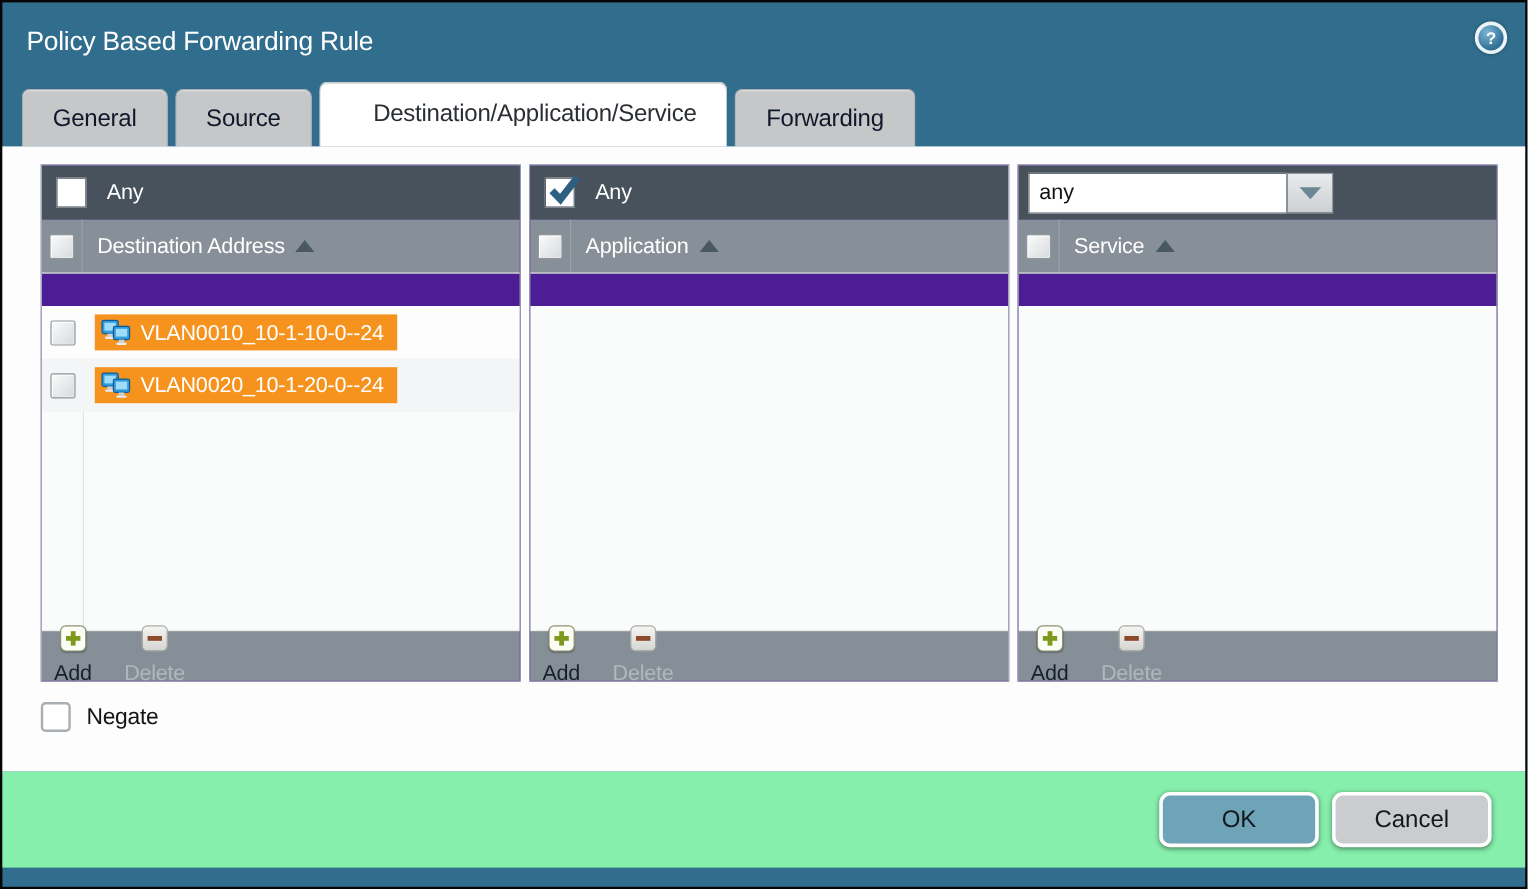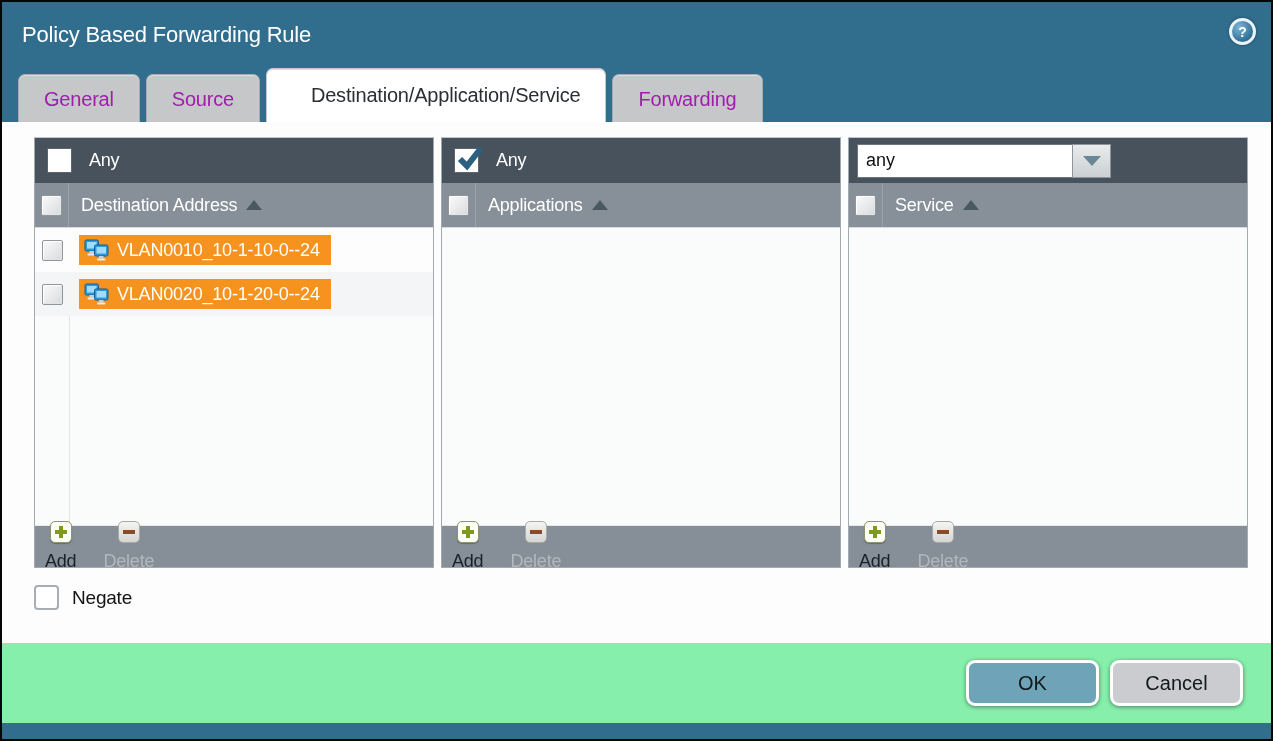--- a/index.html
+++ b/index.html
@@ -29,21 +29,21 @@
     box-shadow: 0 0 3px rgba(0,0,0,0.35);
     color: #fff; font-size: 14px; font-weight: bold;
     display: flex; align-items: center; justify-content: center;
     cursor: pointer;
   }
 
   
   .tabs { height: 54px; display: flex; align-items: flex-end; padding-left: 16px; gap: 6px; }
   .tab {
     height: 48px; line-height: 48px; padding: 0 25px;
-    background: #c6c7c9; color: #a21caf;
+    background: #c6c7c9; color: #0f172a;
     font-size: 20px; border-radius: 7px 7px 0 0;
     border: 1px solid #a8abae; border-bottom: none;
     box-shadow: inset 0 1px 0 #dddee0;
     cursor: pointer; white-space: nowrap;
   }
   .tab.active {
     height: 54px; line-height: 52px;
     background: #fff; color: #2b2f33;
     border-color: #c4c6c8;
     position: relative; z-index: 2; padding-left: 44px;
@@ -94,21 +94,21 @@
   }
 
   .cb-small {
     width: 21px; height: 21px; border-radius: 2px;
     background: linear-gradient(135deg, #fbfbfb, #d7dadc);
     border: 1px solid #8f979d;
     box-shadow: inset 1px 1px 0 #fff, inset -1px -1px 0 #e3e5e7;
     cursor: pointer;
   }
 
-  .list { flex: 1 1 auto; background: #fafbfb; position: relative; overflow: hidden; }
+  .list { flex: 1 1 auto; background: #fafbfb; position: relative; overflow: hidden; margin-top: 27px; }
   .list.has-gutter::before {
     content: ""; position: absolute; left: 34px; top: 0; bottom: 0;
     border-left: 1px solid #e0e3e5;
   }
   .row { height: 44px; display: flex; align-items: center; background: #fdfdfe; position: relative; }
   .row.alt { background: #f3f5f6; }
   .row .gutter { width: 34px; flex: 0 0 34px; display: flex; justify-content: center; }
   .pill {
     margin-left: 10px; height: 30px;
     background: #f6921e;
@@ -281,21 +281,21 @@
             <svg width="28" height="28" viewBox="0 0 28 28">
               <path d="M4 15 L11 22 L25 4" stroke="#2c5f80" stroke-width="6" fill="none"></path>
             </svg>
           </span>
           <span class="any-label">Any</span>
         </div>
         <div class="subheader">
           <span class="gutter">
               <span class="cb-small"></span>
             </span>
-          <span class="col-title">Applications</span>
+          <span class="col-title">Application</span>
           <span class="sort-asc-icon"></span>
         </div>
         <div class="list"></div>
         <div class="panel-footer">
           <span class="tool-btn">
             <span class="plus-icon"></span>
             <span class="lbl">Add</span>
           </span>
           <span class="tool-btn disabled">
             <span class="minus-icon"></span>

